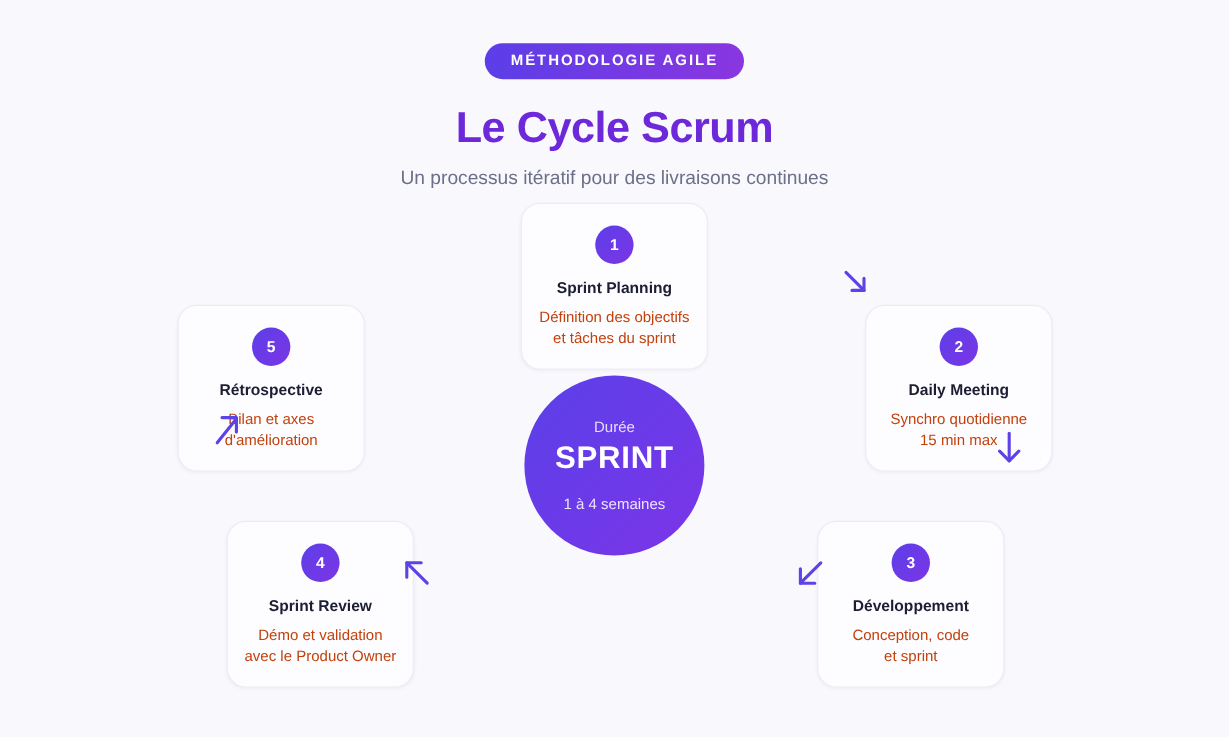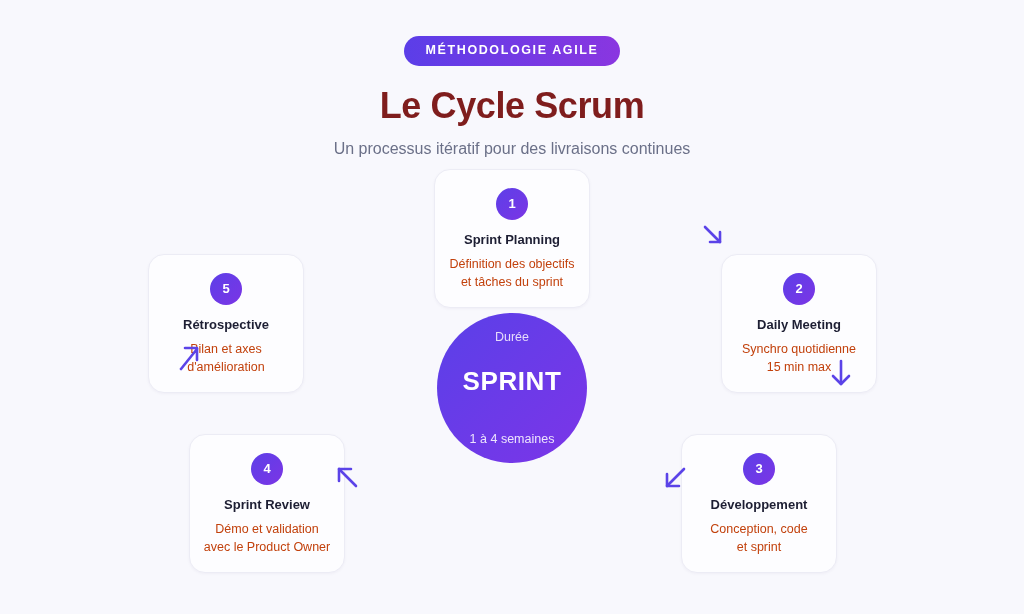--- a/index.html
+++ b/index.html
@@ -34,21 +34,21 @@
     font-size: 12.5px;
     font-weight: bold;
     letter-spacing: 1.6px;
     line-height: 1;
     white-space: nowrap;
   }
   .title {
     margin-top: 21px;
     font-size: 36px;
     font-weight: bold;
-    color: #7f1d1d;
+    color: #6d28d9;
     letter-spacing: -0.4px;
     line-height: 1.05;
   }
   .subtitle {
     margin-top: 16px;
     font-size: 16px;
     color: #6b7088;
     font-weight: normal;
   }
 
@@ -100,21 +100,20 @@
     left: 437px; top: 313px;
     width: 150px; height: 150px;
     border-radius: 50%;
     background: linear-gradient(135deg, #5a40e8 0%, #7c35e8 100%);
     color: #ffffff;
     display: flex;
     flex-direction: column;
     align-items: center;
     justify-content: center;
     text-align: center;
-    gap: 19px;
   }
   .sprint-label {
     font-size: 12.5px;
     color: #e6dcfb;
     margin-bottom: 4px;
   }
   .sprint-word {
     font-size: 26px;
     font-weight: bold;
     letter-spacing: 0.6px;

